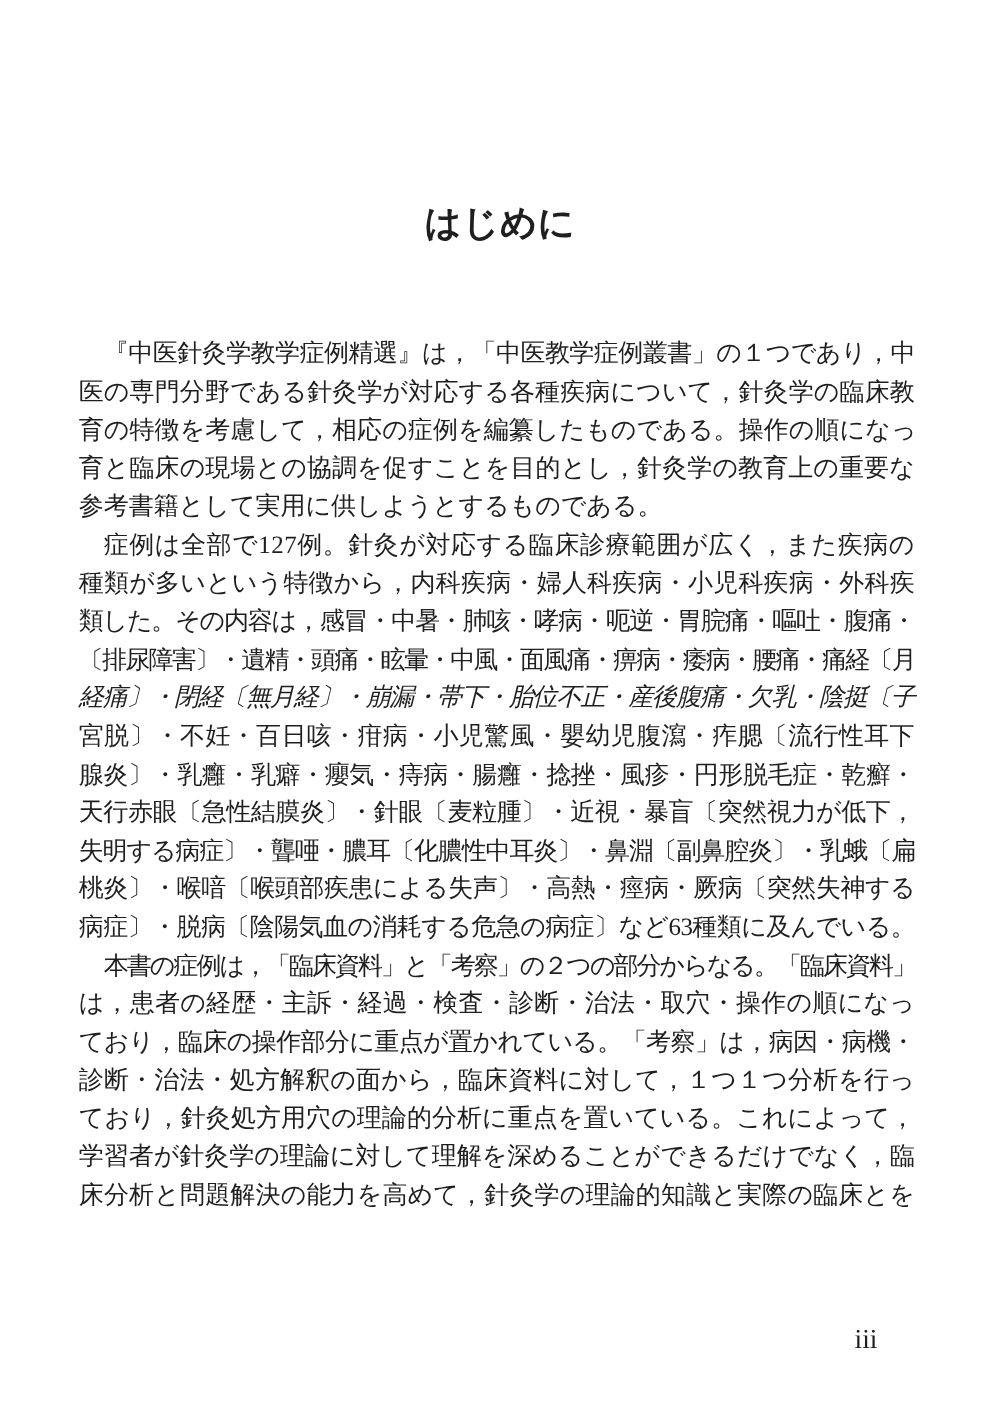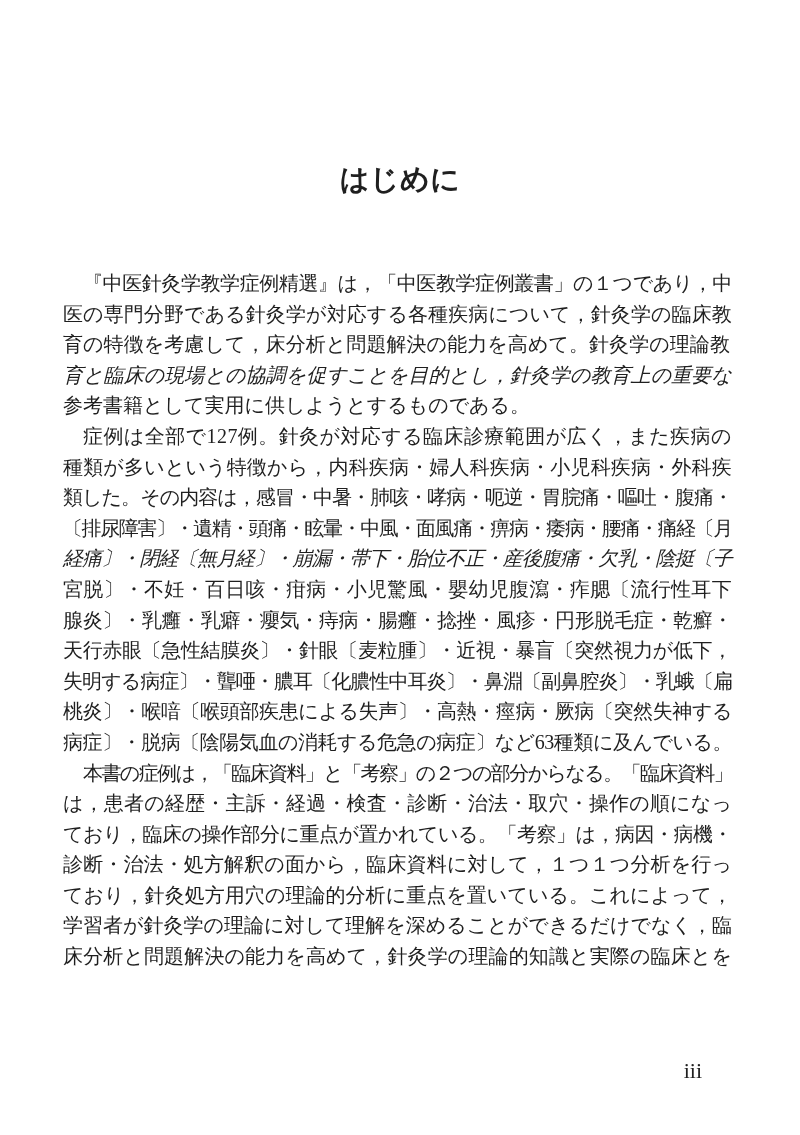--- a/index.html
+++ b/index.html
@@ -58,22 +58,22 @@
 </style>
 </head>
 <body>
 
 <div class="page">
   <h1 class="title">はじめに</h1>
 
   <div class="body-text" id="body-lines">
       <div class="tline indent"><span style="letter-spacing: -0.42px;">『中医針灸学教学症例精選』は，「中医教学症例叢書」の１つであり，中</span></div>
       <div class="tline"><span style="letter-spacing: 0.1px;">医の専門分野である針灸学が対応する各種疾病について，針灸学の臨床教</span></div>
-      <div class="tline"><span style="letter-spacing: 0.07px;">育の特徴を考慮して，床分析と問題解決の能力を高めて。針灸学の理論教</span></div>
-      <div class="tline"><span style="letter-spacing: 0.07px; font-style: italic;">育と臨床の現場との協調を促すことを目的とし，針灸学の教育上の重要な</span></div>
+      <div class="tline"><span style="letter-spacing: 0.07px;">育の特徴を考慮して，相応の症例を編纂したものである。操作の順になっ</span></div>
+      <div class="tline"><span style="letter-spacing: 0.07px;">育と臨床の現場との協調を促すことを目的とし，針灸学の教育上の重要な</span></div>
       <div class="tline"><span>参考書籍として実用に供しようとするものである。</span></div>
       <div class="tline indent"><span style="letter-spacing: 0.43px;">症例は全部で127例。針灸が対応する臨床診療範囲が広く，また疾病の</span></div>
       <div class="tline"><span style="letter-spacing: 0.17px;">種類が多いという特徴から，内科疾病・婦人科疾病・小児科疾病・外科疾</span></div>
       <div class="tline"><span style="letter-spacing: -0.95px;">類した。その内容は，感冒・中暑・肺咳・哮病・呃逆・胃脘痛・嘔吐・腹痛・</span></div>
       <div class="tline"><span style="letter-spacing: -1.42px;">〔排尿障害〕・遺精・頭痛・眩暈・中風・面風痛・痹病・痿病・腰痛・痛経〔月</span></div>
       <div class="tline"><span style="letter-spacing: -0.89px; font-style: italic;">経痛〕・閉経〔無月経〕・崩漏・帯下・胎位不正・産後腹痛・欠乳・陰挺〔子</span></div>
       <div class="tline"><span style="letter-spacing: 0.27px;">宮脱〕・不妊・百日咳・疳病・小児驚風・嬰幼児腹瀉・痄腮〔流行性耳下</span></div>
       <div class="tline"><span style="letter-spacing: -0.32px;">腺炎〕・乳癰・乳癖・癭気・痔病・腸癰・捻挫・風疹・円形脱毛症・乾癬・</span></div>
       <div class="tline"><span style="letter-spacing: -0.34px;">天行赤眼〔急性結膜炎〕・針眼〔麦粒腫〕・近視・暴盲〔突然視力が低下，</span></div>
       <div class="tline"><span style="letter-spacing: -0.91px;">失明する病症〕・聾唖・膿耳〔化膿性中耳炎〕・鼻淵〔副鼻腔炎〕・乳蛾〔扁</span></div>

